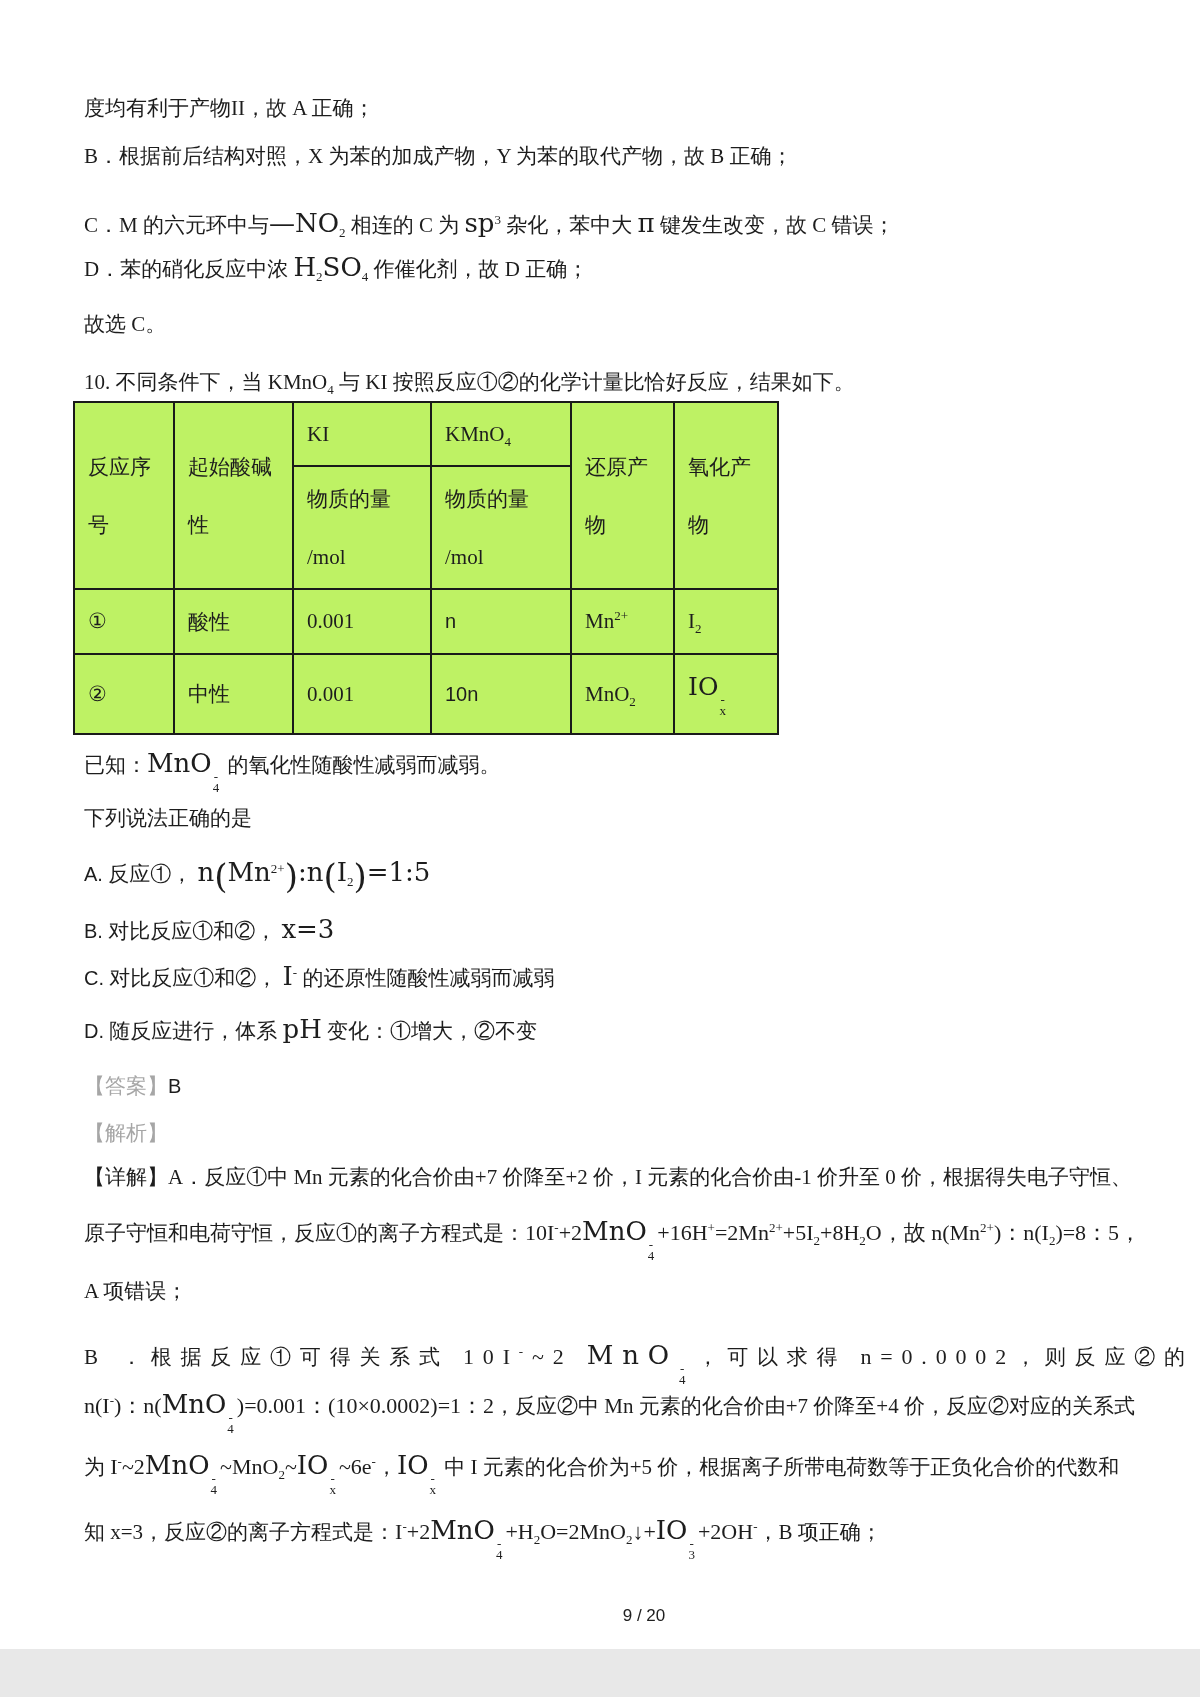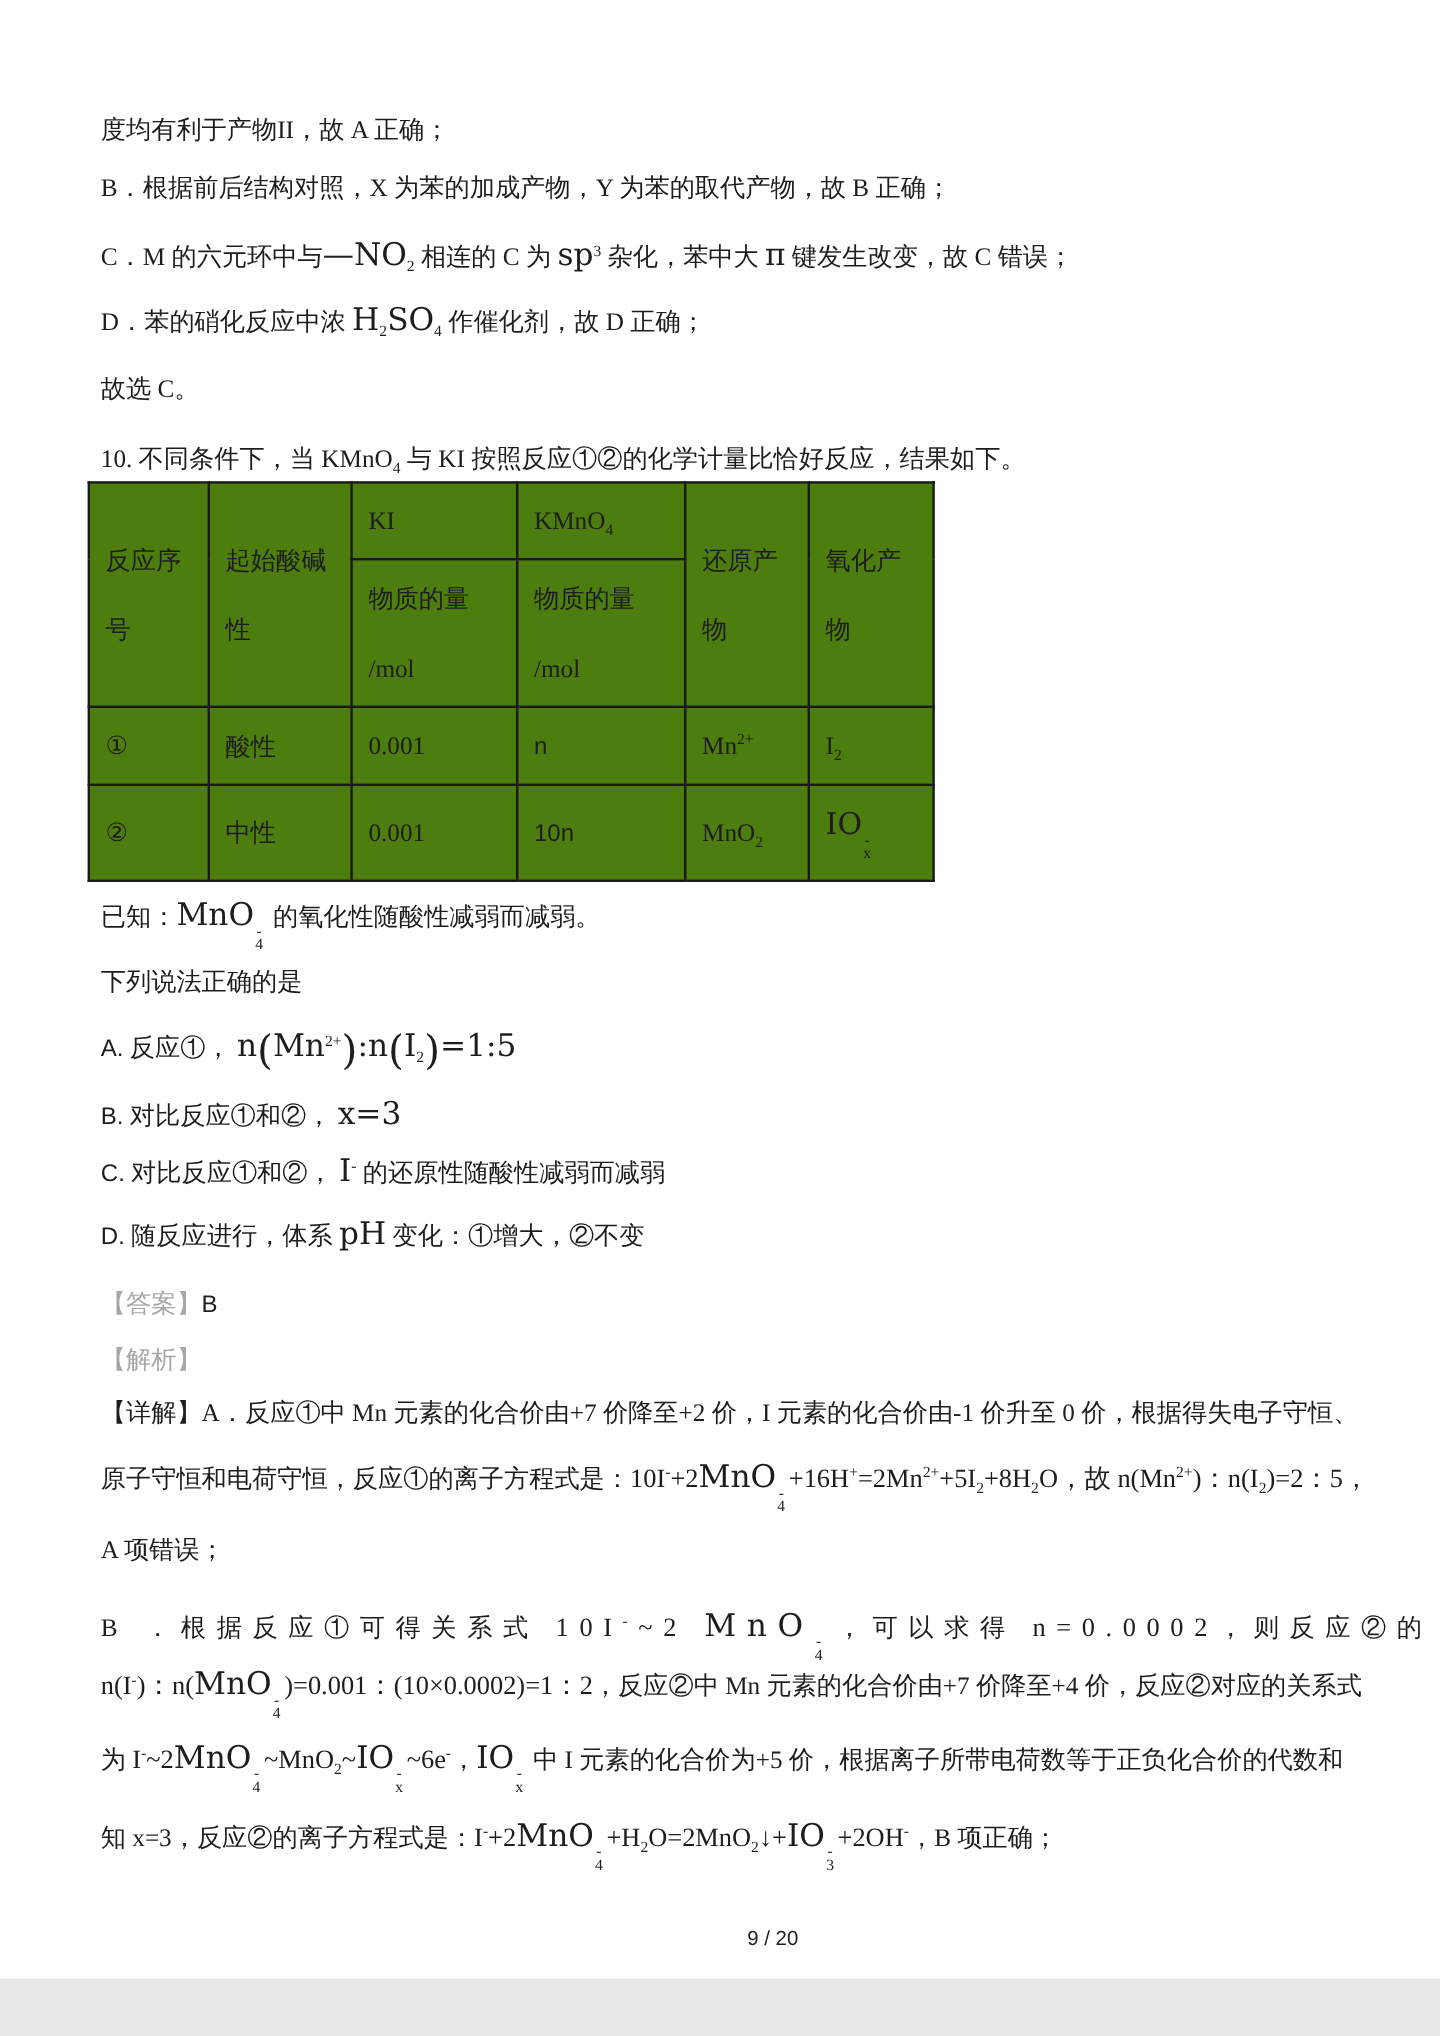--- a/index.html
+++ b/index.html
@@ -16,37 +16,37 @@
   .gray{color:var(--gray-label,#a6a6a6);text-align:right;}
   sub{font-size:13px;vertical-align:-5px;line-height:0;}
   sup{font-size:13px;vertical-align:8px;line-height:0;}
   .ss{display:inline-flex;flex-direction:column;align-items:center;
       font-size:13px;line-height:11px;vertical-align:-9px;margin:0 3px 0 1px;}
   .ss span{display:block;}
   .bp{font-size:34px;font-weight:400;vertical-align:-7px;font-family:"DejaVu Serif",serif;}
   .spread{letter-spacing:0.42em;margin-top:12px;}
   .qtable{position:absolute;left:73px;top:401px;border-collapse:collapse;table-layout:fixed;}
   .qtable td{border:2px solid #1a1a1a;padding:0 13px;font-size:21px;
-             vertical-align:middle;background:#4d7c0f;}
+             vertical-align:middle;background:#bef264;}
   .qtable .hcell{line-height:58px;font-family:Liberation Serif, serif;}
   .qtable tr.hrow1 td{height:62px;}
   .qtable tr.hrow2 td{height:121px;}
   .qtable tr.drow1 td{height:63px;}
   .qtable tr.drow2 td{height:78px;}
   .footer{position:absolute;top:1606px;left:0;width:100%;text-align:center;
           font-family:"Liberation Sans","DejaVu Sans",sans-serif;font-size:17px;color:#202020;padding-left:44px;}
 </style>
 </head>
 <body>
 
 <div class="page">
 
   <div class="line" style="top:93px"><span>度均有利于产物II，故 A 正确；</span></div>
   <div class="line" style="top:141px"><span>B．根据前后结构对照，X 为苯的加成产物，Y 为苯的取代产物，故 B 正确；</span></div>
-  <div class="line" style="top:198px"><span>C．M 的六元环中与</span><span class="f">—NO</span><sub>2</sub><span> 相连的 C 为 </span><span class="f">sp</span><sup>3</sup><span> 杂化，苯中大 </span><span class="f">π</span><span> 键发生改变，故 C 错误；</span></div>
+  <div class="line" style="top:208px"><span>C．M 的六元环中与</span><span class="f">—NO</span><sub>2</sub><span> 相连的 C 为 </span><span class="f">sp</span><sup>3</sup><span> 杂化，苯中大 </span><span class="f">π</span><span> 键发生改变，故 C 错误；</span></div>
   <div class="line" style="top:252px"><span>D．苯的硝化反应中浓 </span><span class="f">H</span><sub>2</sub><span class="f">SO</span><sub>4</sub><span> 作催化剂，故 D 正确；</span></div>
   <div class="line" style="top:309px"><span>故选 C。</span></div>
 
   <div class="line" style="top:367px"><span>10. 不同条件下，当 KMnO</span><sub>4</sub><span> 与 KI 按照反应①②的化学计量比恰好反应，结果如下。</span></div>
 
   <table class="qtable">
     <colgroup>
       <col style="width:100px">
         <col style="width:119px">
         <col style="width:138px">
@@ -100,21 +100,21 @@
   <div class="line" style="top:1014px"><span class="sans">D.</span><span> 随反应进行，体系 </span><span class="f">pH</span><span> 变化：①增大，②不变</span></div>
   <div class="line" style="top:961px"><span class="sans">C.</span><span> 对比反应①和②， </span><span class="f">I</span><sup>-</sup><span> 的还原性随酸性减弱而减弱</span></div>
 
   <div class="line" style="top:1071px"><span class="gray">【答案】</span><span class="sans">B</span></div>
   <div class="line" style="top:1118px"><span class="gray">【解析】</span></div>
 
   <div class="line" style="top:1162px"><span>【详解】A．反应①中 Mn 元素的化合价由+7 价降至+2 价，I 元素的化合价由-1 价升至 0 价，根据得失电子守恒、</span></div>
   <div class="line" style="top:1216px"><span>原子守恒和电荷守恒，反应①的离子方程式是：</span><span class="sm">10I</span><sup>-</sup><span class="sm">+2</span><span class="f">MnO</span><span class="ss">
         <span>-</span>
         <span>4</span>
-      </span><span class="sm">+16H</span><sup>+</sup><span class="sm">=2Mn</span><sup>2+</sup><span class="sm">+5I</span><sub>2</sub><span class="sm">+8H</span><sub>2</sub><span class="sm">O，故 n(Mn</span><sup>2+</sup><span class="sm">)：n(I</span><sub>2</sub><span class="sm">)=2：5，</span></div>
+      </span><span class="sm">+16H</span><sup>+</sup><span class="sm">=2Mn</span><sup>2+</sup><span class="sm">+5I</span><sub>2</sub><span class="sm">+8H</span><sub>2</sub><span class="sm">O，故 n(Mn</span><sup>2+</sup><span class="sm">)：n(I</span><sub>2</sub><span class="sm">)=8：5，</span></div>
   <div class="line" style="top:1276px"><span>A 项错误；</span></div>
   <div class="line spread" style="top:1328px"><span>B ．根据反应①可得关系式 </span><span class="sm">10I</span><sup>-</sup><span class="sm">~2 </span><span class="f">MnO</span><span class="ss">
         <span>-</span>
         <span>4</span>
       </span><span>，可以求得 </span><span class="sm">n=0.0002</span><span>，则反应②的</span></div>
   <div class="line" style="top:1389px"><span class="sm">n(I</span><sup>-</sup><span class="sm">)：n(</span><span class="f">MnO</span><span class="ss">
         <span>-</span>
         <span>4</span>
       </span><span class="sm">)=0.001：(10×0.0002)=1：2</span><span>，反应②中 Mn 元素的化合价由+7 价降至+4 价，反应②对应的关系式</span></div>
   <div class="line" style="top:1450px"><span>为 </span><span class="sm">I</span><sup>-</sup><span class="sm">~2</span><span class="f">MnO</span><span class="ss">

